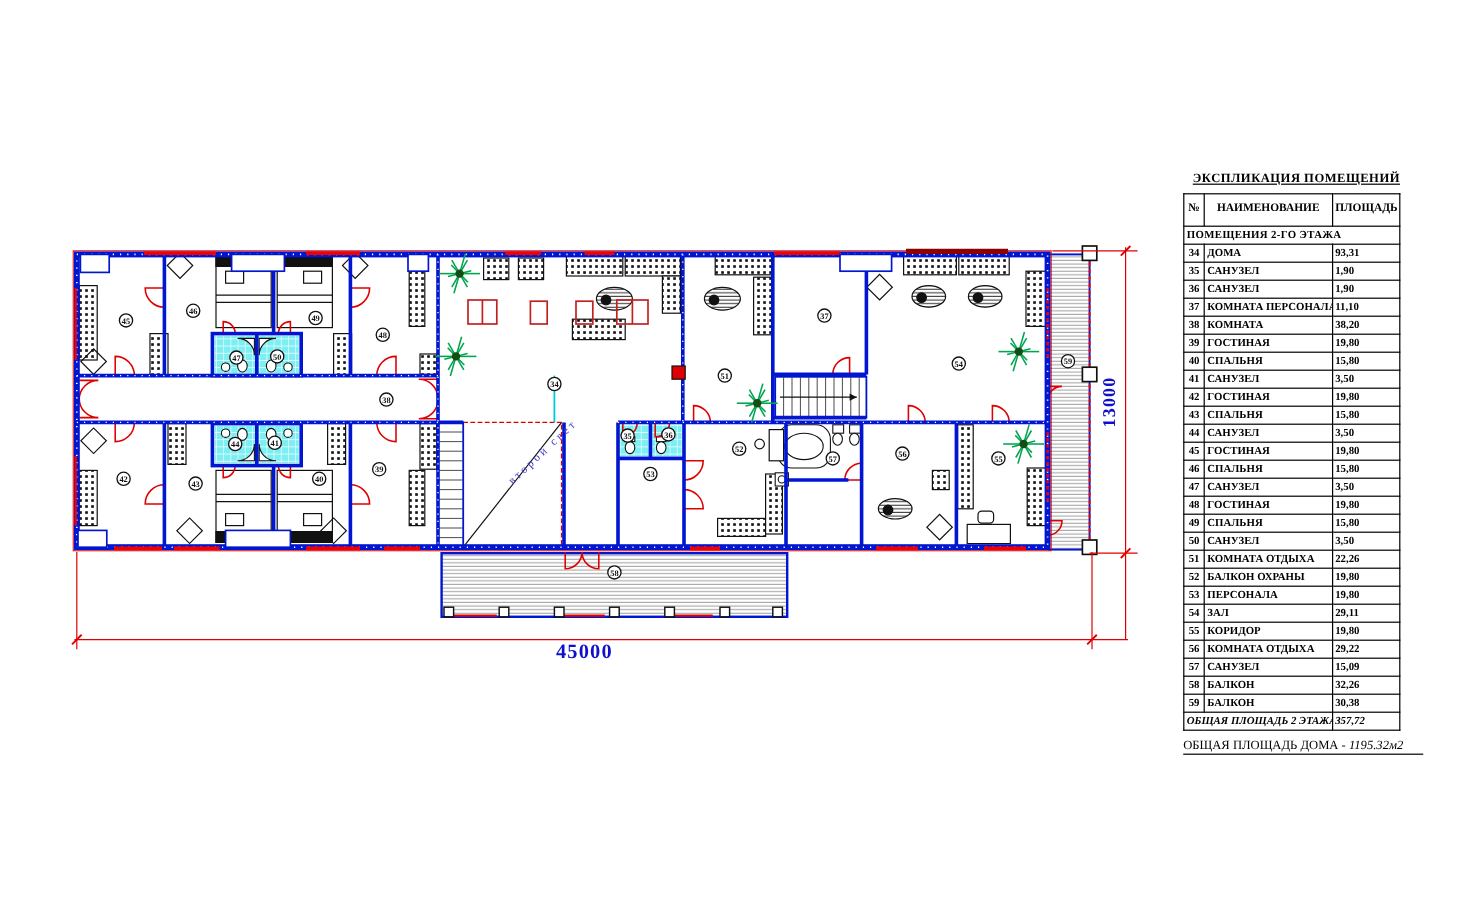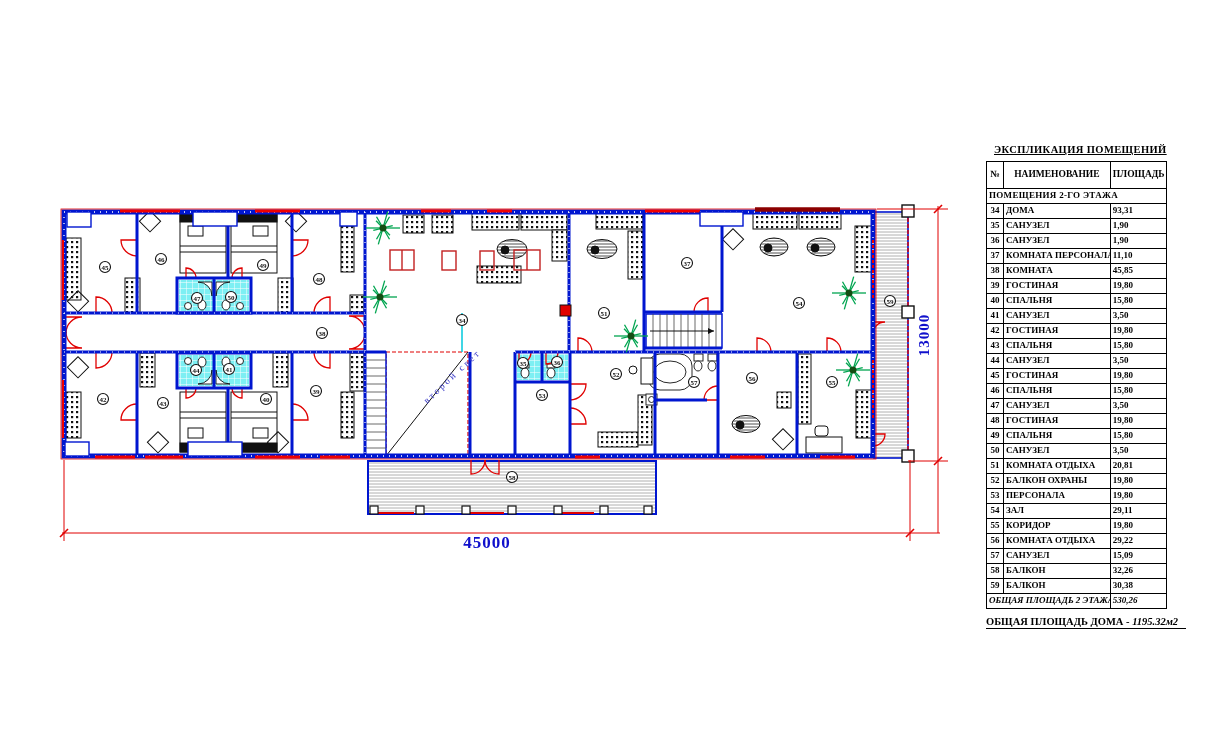--- a/index.html
+++ b/index.html
@@ -11,21 +11,21 @@
                margin:0 0 6px 8px;white-space:nowrap;}
   table.sched{border-collapse:collapse;table-layout:fixed;width:181px;border:1.5px solid #000;}
   table.sched th,table.sched td{border:1px solid #000;font-size:9px;font-weight:bold;
       padding:0 2px;overflow:hidden;white-space:nowrap;height:14px;line-height:1.05;}
   table.sched th{height:26px;font-size:9.5px;text-align:center;}
   col.c-num{width:17px;}col.c-name{width:106px;}col.c-area{width:56px;}
   td.num{text-align:center;}
   td.area{text-align:left;}
   tr.section td{letter-spacing:.3px;}
   tr.total td{font-style:italic;}
-  .sched-note{margin-top:7px;font-size:10.5px;font-weight:bold;border-bottom:1.5px solid #000;
+  .sched-note{margin-top:7px;font-size:10.5px;font-weight:normal;border-bottom:1.5px solid #000;
               padding-bottom:1px;white-space:nowrap;}
   .sched-note .nv{font-style:italic;}
 </style>
 </head>
 <body>
 
 <div class="canvas">
 
 <svg id="plan" width="1224" height="754" viewBox="0 0 1224 754" xmlns="http://www.w3.org/2000/svg">
   <defs>
@@ -528,21 +528,21 @@
             <td class="area">1,90</td>
           </tr>
           <tr>
             <td class="num">37</td>
             <td class="name">КОМНАТА ПЕРСОНАЛА</td>
             <td class="area">11,10</td>
           </tr>
           <tr>
             <td class="num">38</td>
             <td class="name">КОМНАТА</td>
-            <td class="area">45,85</td>
+            <td class="area">38,20</td>
           </tr>
           <tr>
             <td class="num">39</td>
             <td class="name">ГОСТИНАЯ</td>
             <td class="area">19,80</td>
           </tr>
           <tr>
             <td class="num">40</td>
             <td class="name">СПАЛЬНЯ</td>
             <td class="area">15,80</td>
@@ -593,21 +593,21 @@
             <td class="area">15,80</td>
           </tr>
           <tr>
             <td class="num">50</td>
             <td class="name">САНУЗЕЛ</td>
             <td class="area">3,50</td>
           </tr>
           <tr>
             <td class="num">51</td>
             <td class="name">КОМНАТА ОТДЫХА</td>
-            <td class="area">20,81</td>
+            <td class="area">22,26</td>
           </tr>
           <tr>
             <td class="num">52</td>
             <td class="name">БАЛКОН ОХРАНЫ</td>
             <td class="area">19,80</td>
           </tr>
           <tr>
             <td class="num">53</td>
             <td class="name">ПЕРСОНАЛА</td>
             <td class="area">19,80</td>
@@ -637,21 +637,21 @@
             <td class="name">БАЛКОН</td>
             <td class="area">32,26</td>
           </tr>
           <tr>
             <td class="num">59</td>
             <td class="name">БАЛКОН</td>
             <td class="area">30,38</td>
           </tr>
           <tr class="total">
             <td colspan="2">ОБЩАЯ ПЛОЩАДЬ 2 ЭТАЖА</td>
-            <td class="area">530,26</td>
+            <td class="area">357,72</td>
           </tr>
         </tbody>
   </table>
   <div class="sched-note">
     <span class="nl">ОБЩАЯ ПЛОЩАДЬ ДОМА -</span>
     <span class="nv">1195.32м2</span>
   </div>
 </div>
 
 </div>

